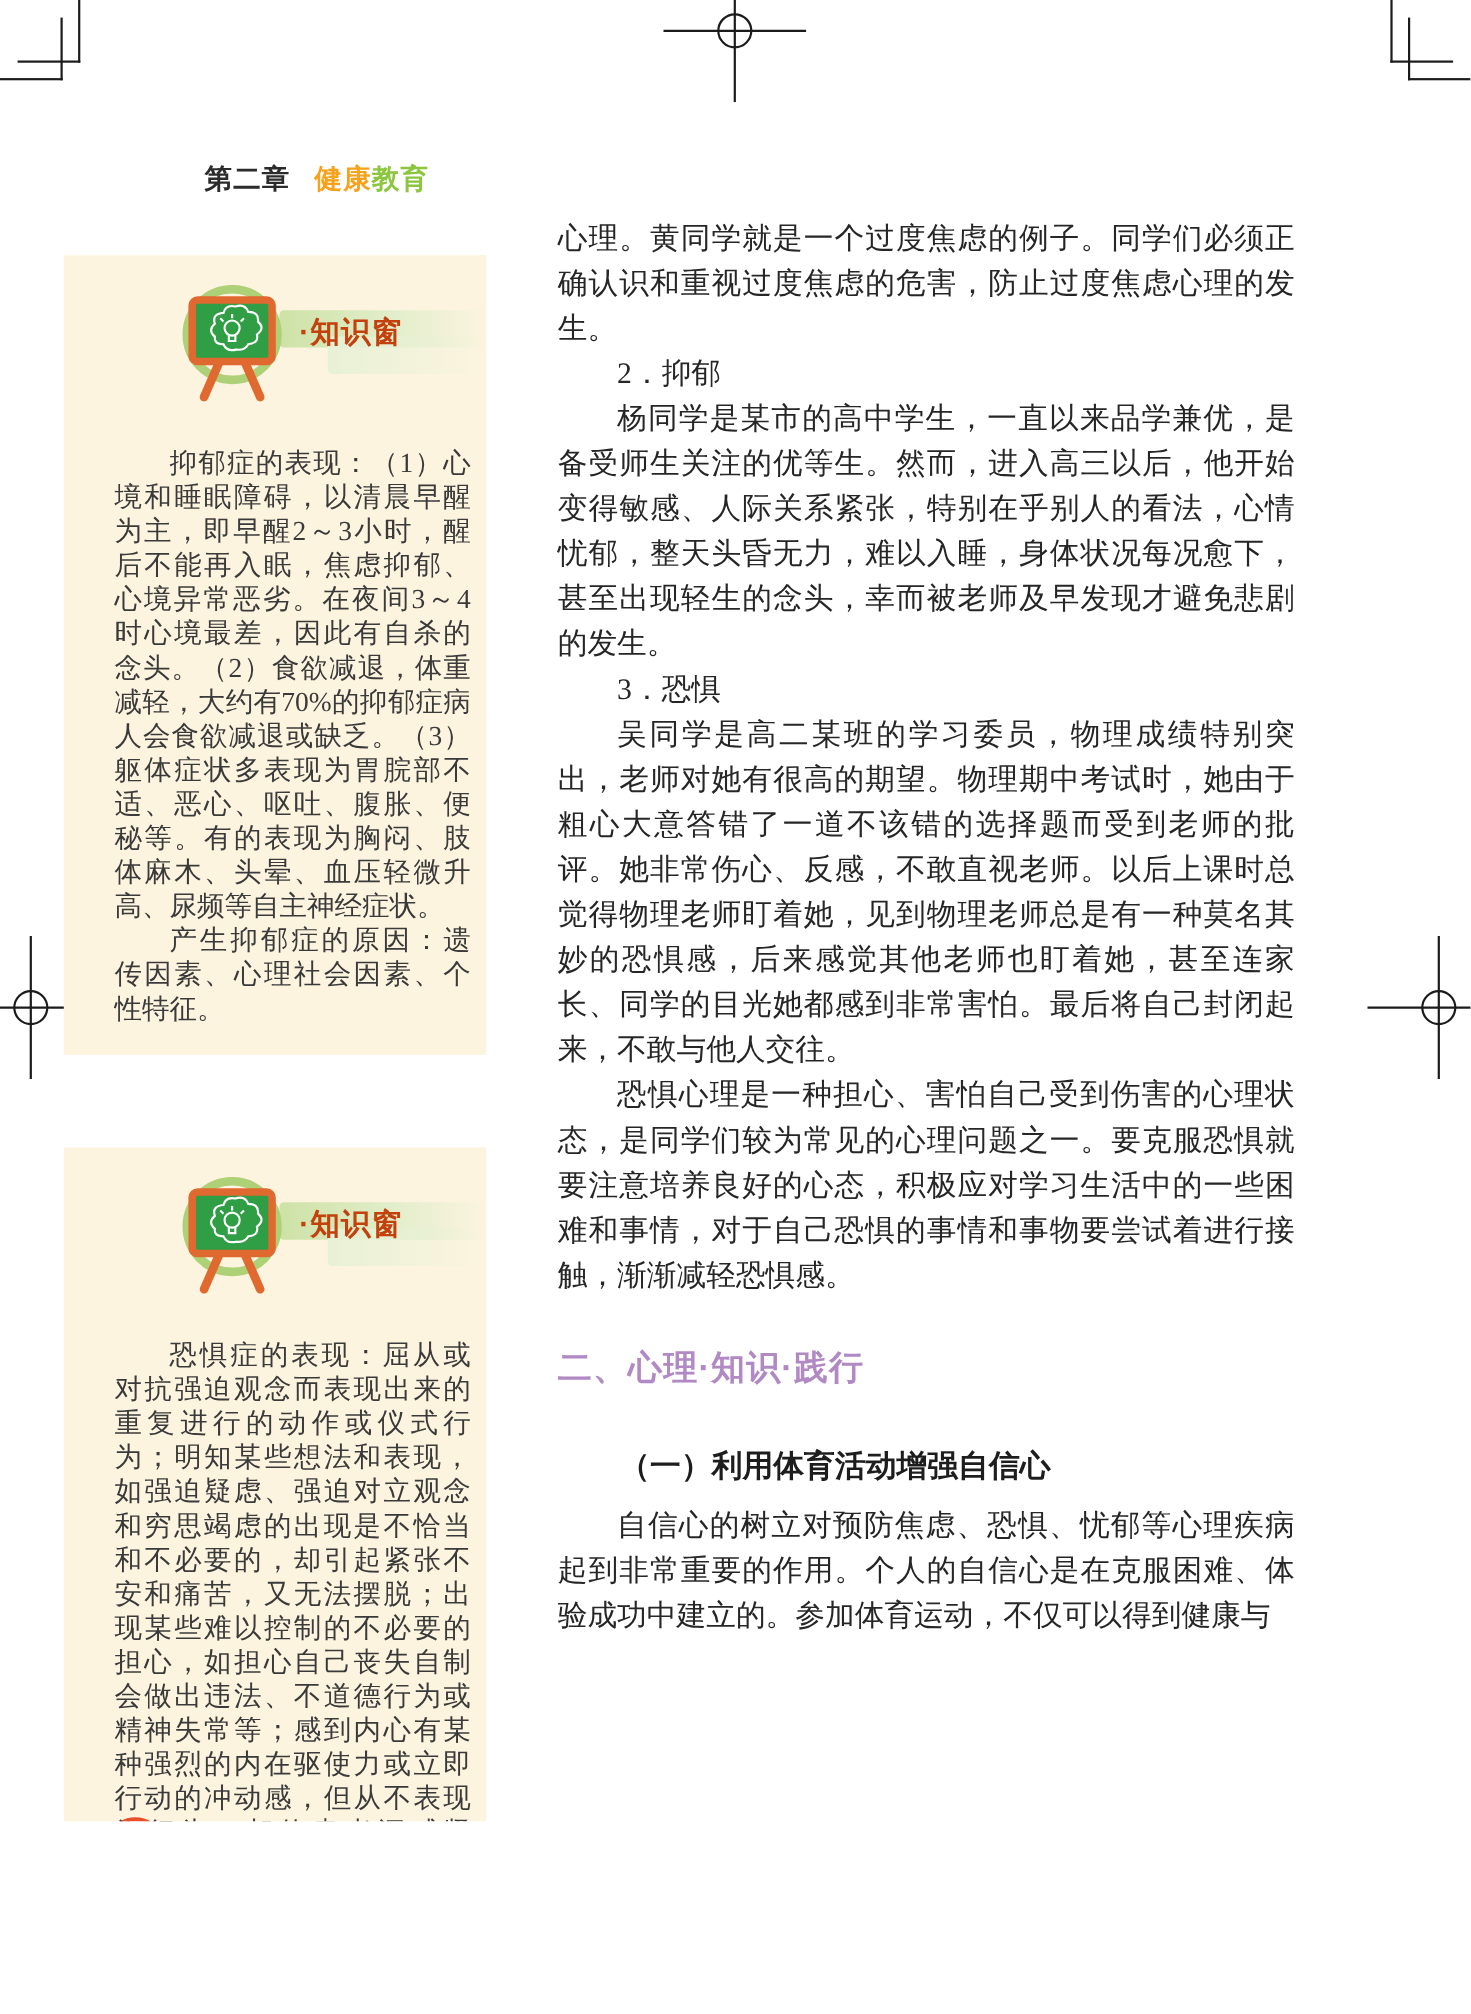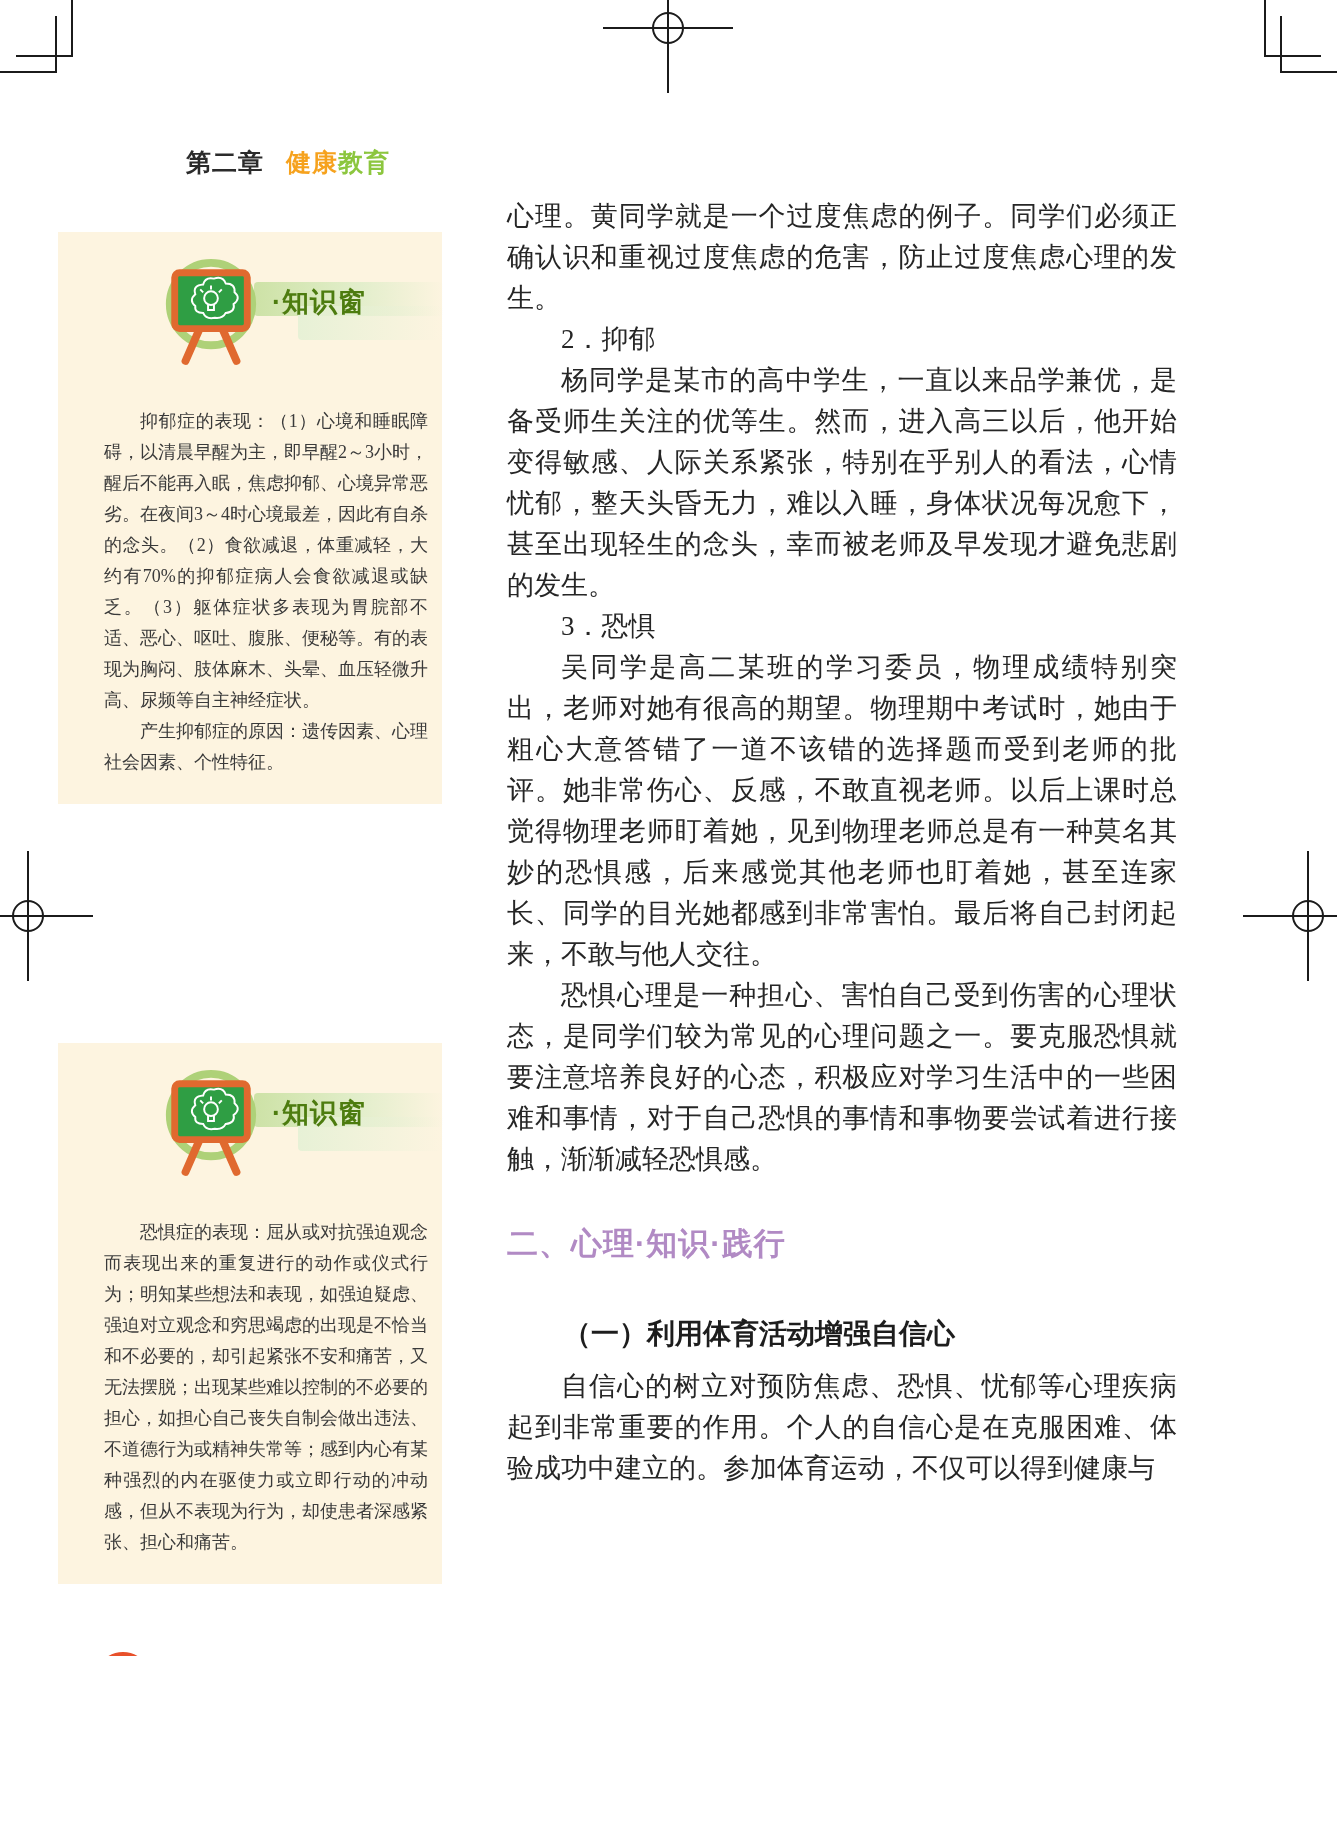--- a/index.html
+++ b/index.html
@@ -41,26 +41,26 @@
     background:linear-gradient(90deg,#cde2a6 0%,#e2eecb 55%,rgba(255,255,255,0) 100%);
   }
   .kb-band.b2{
     left:240px;right:-2px;top:56px;
     background:linear-gradient(90deg,#e7f1d6 0%,rgba(255,255,255,0) 100%);
   }
   .kb-icon{position:absolute;left:102px;top:2px;width:102px;height:114px;}
   .kb-label{
     position:absolute;left:214px;top:34px;
     font-family:"Liberation Sans", sans-serif;
-    font-size:27px;font-weight:bold;color:#4d7c0f;
+    font-size:27px;font-weight:bold;color:#c2410c;
     letter-spacing:1px;white-space:nowrap;
   }
   .kb-text{
     margin:36px 14px 26px 46px;
-    font-size:18px;line-height:31px;
+    font-size:25px;line-height:31px;
     color:#3a3a3a;text-align:justify;
   }
   .kb-text p{margin:0;text-indent:2em;}
 
   
   .main-col{
     position:absolute;left:468px;top:196px;width:670px;
     font-size:27px;line-height:41px;text-align:justify;margin-left:39px;
   }
   .main-col p{margin:0;}

